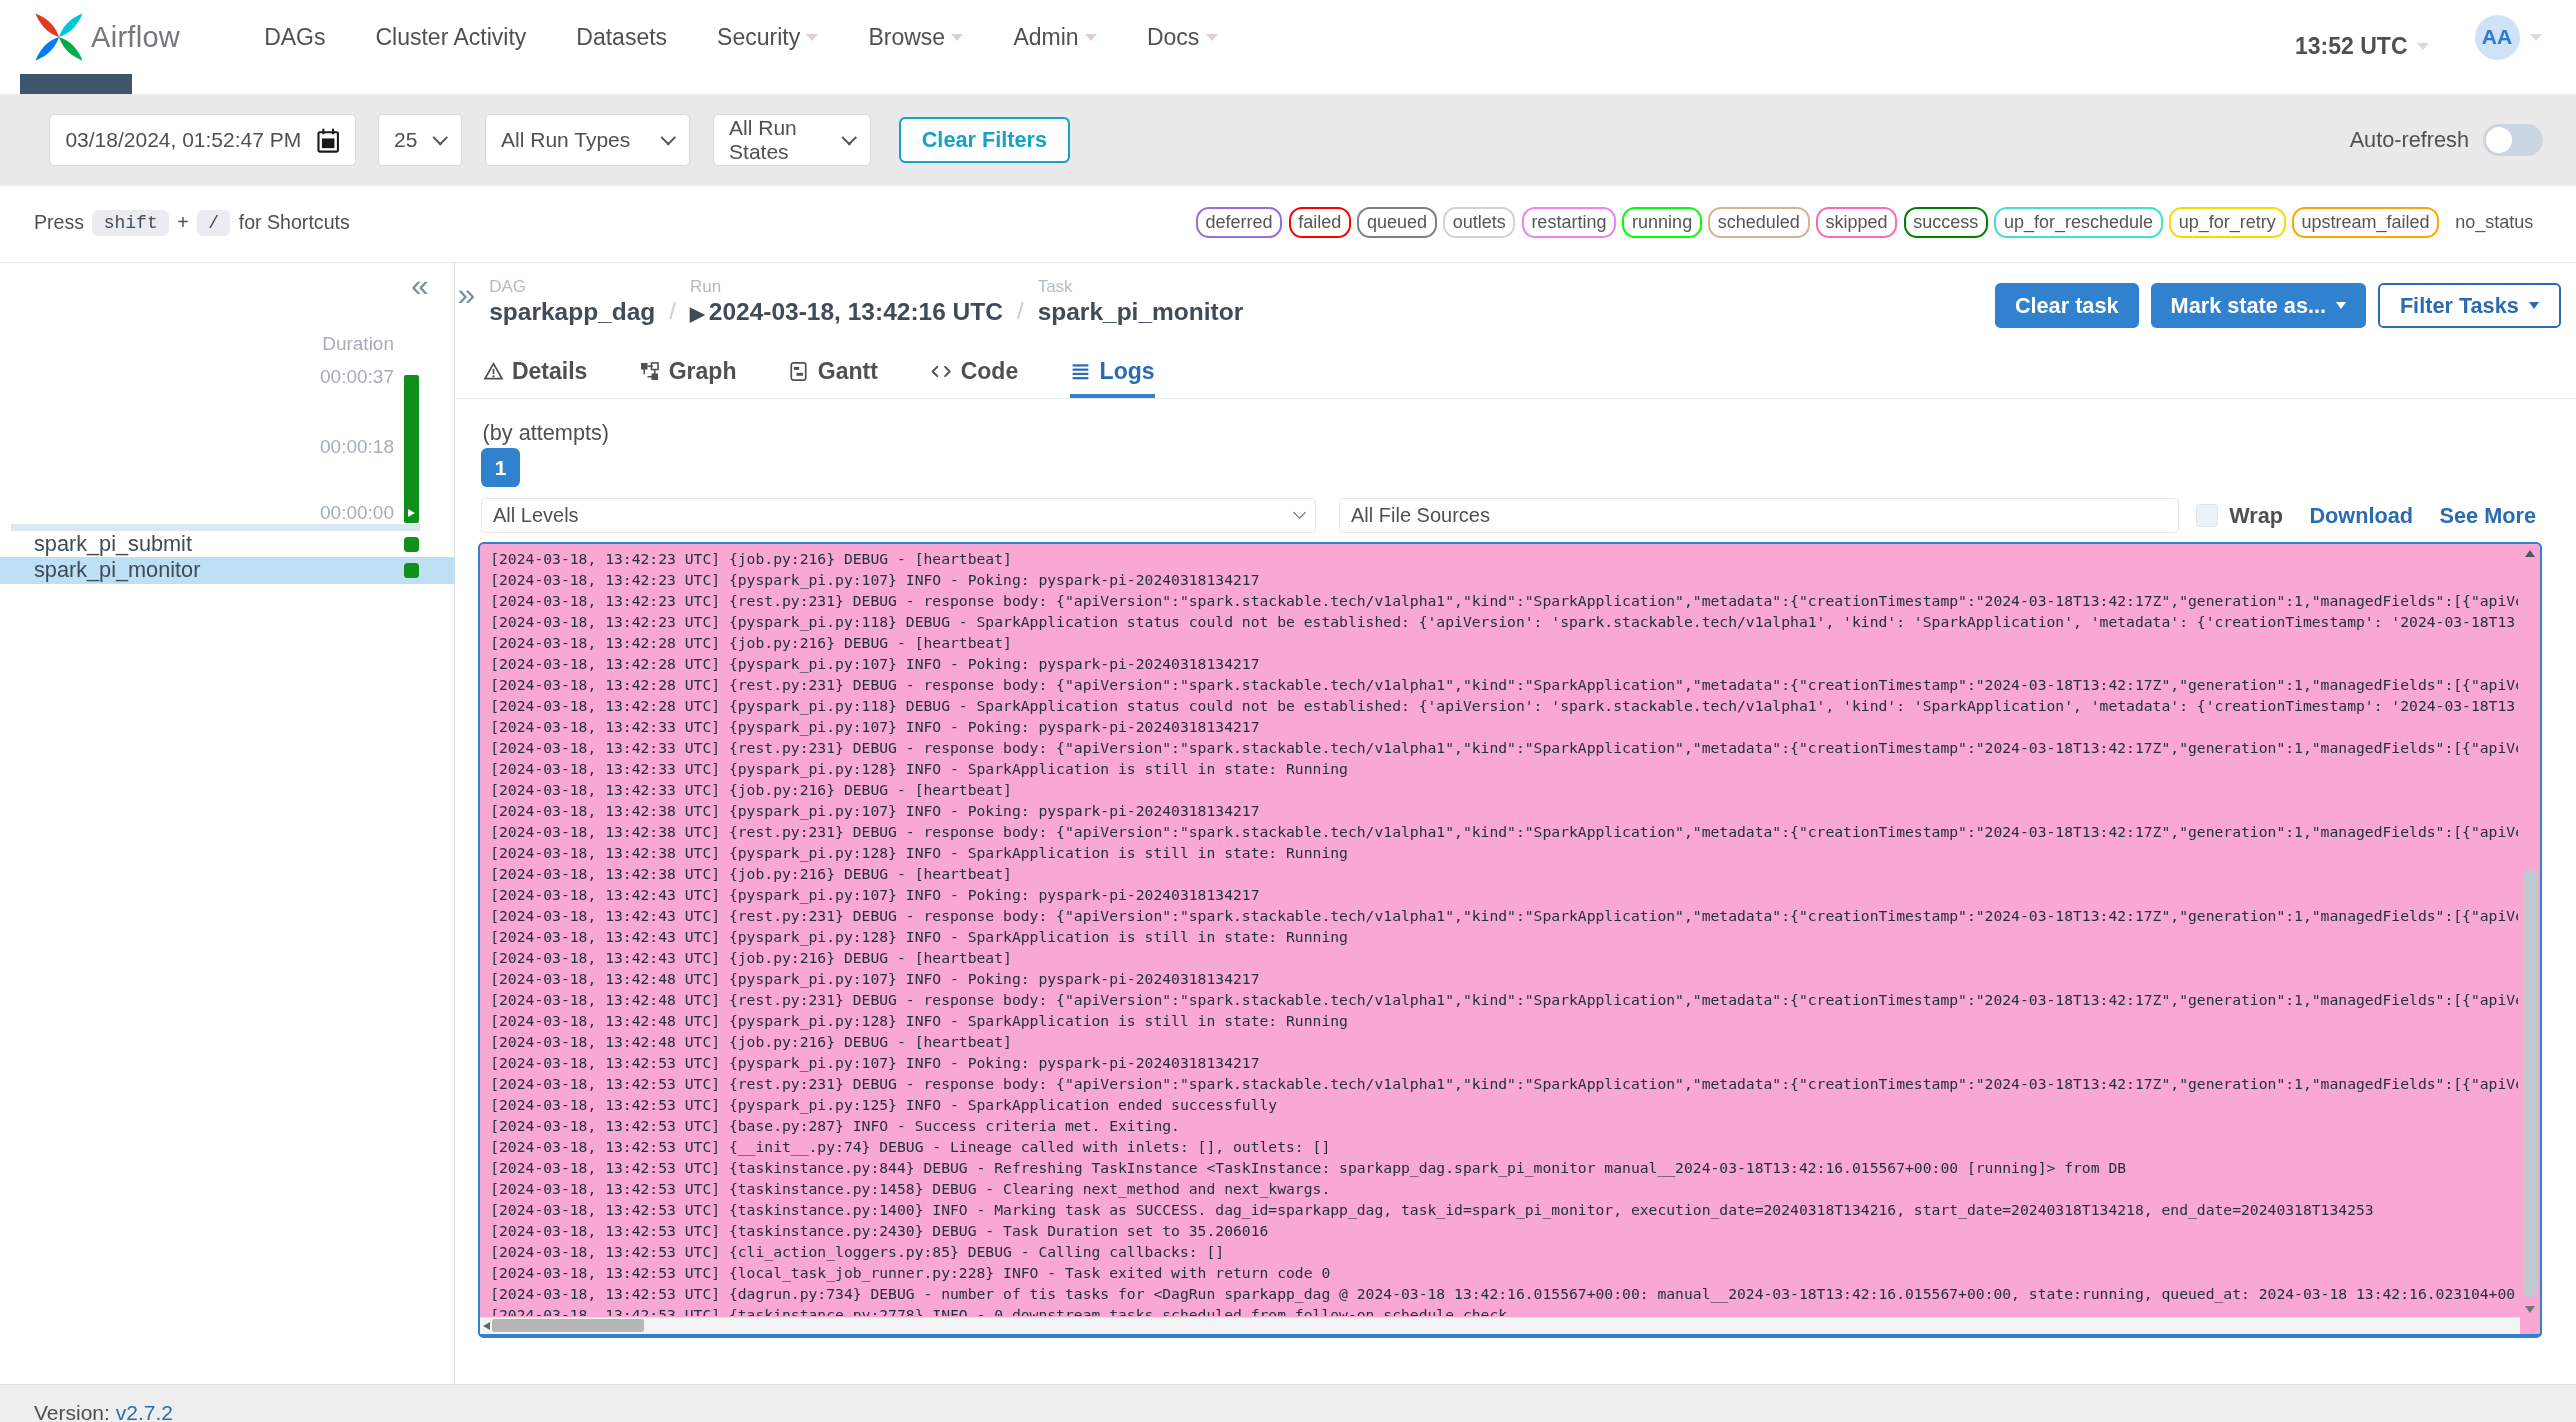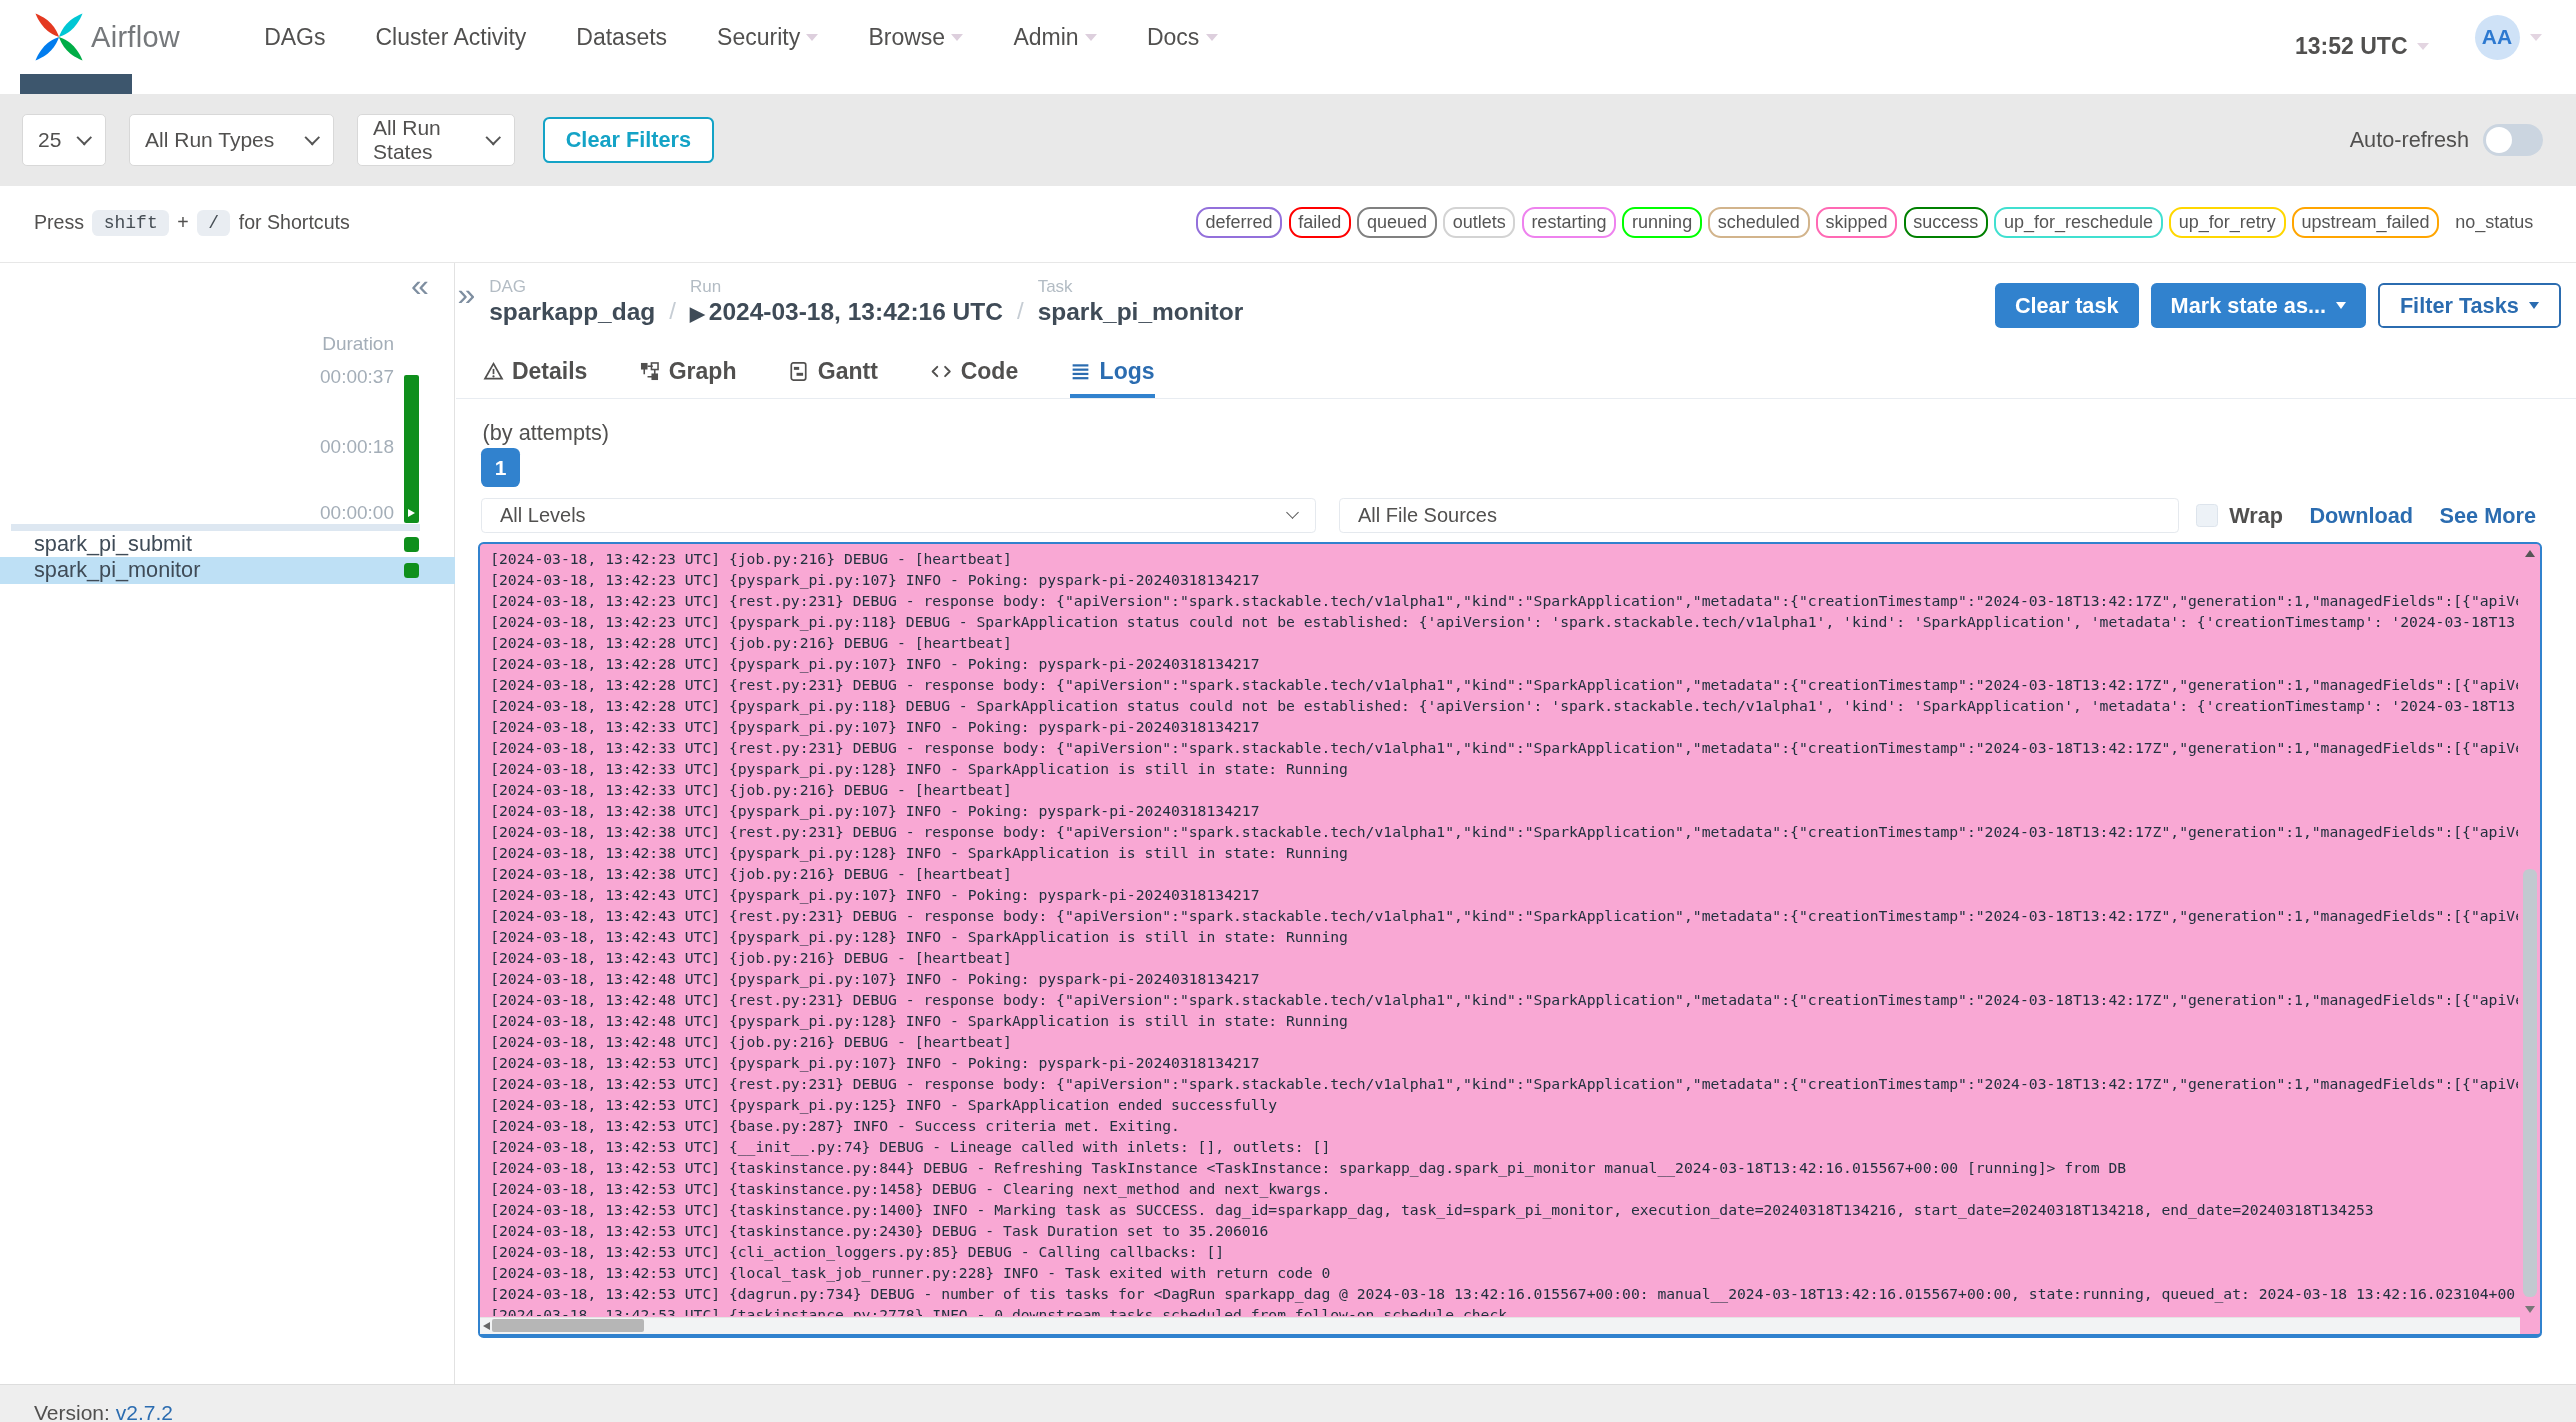--- a/index.html
+++ b/index.html
@@ -95,21 +95,21 @@
   .tab.active { color:#2b6cb0; border-bottom-color:#3182ce; }
   .tab-icon { display:flex; align-items:center; }
 
   .by-attempts { position:absolute; left:26.5px; top:157px; font-size:21.7px; color:#51504f; }
   .attempt-btn { position:absolute; left:25px; top:185px; width:39px; height:39px; border-radius:6.3px;
                  background:#3182ce; color:#fff; font-size:21px; font-weight:700; border:none;
                  display:flex; align-items:center; justify-content:center; cursor:pointer; font-family:inherit; }
 
   .log-controls { position:absolute; left:25px; top:235px; display:flex; }
   .logsel { width:835px; height:35px; background:#fff; border:0.7px solid #e5e9ee; border-radius:4.2px;
-            display:flex; align-items:center; justify-content:space-between; padding:0 18px;
+            display:flex; align-items:center; justify-content:space-between; padding:0 11px;
             font-size:20px; color:#51504f; cursor:pointer; }
   .logsel + .logsel { margin-left:23px; width:840px; }
   .logsel .chev { width:9px; height:9px; border-width:1.7px; }
   .log-tools { position:absolute; top:235px; right:40px; height:35px; display:flex; align-items:center; gap:26.5px; }
   .wrap-group { display:flex; align-items:center; gap:11.2px; cursor:pointer; }
   .checkbox { width:22.4px; height:22.4px; background:#edf2f7; border:0.7px solid #dde4ec; border-radius:3.5px; }
   .wrap-label { font-size:21.7px; font-weight:700; color:#51504f; }
   .loglink { font-size:21.7px; font-weight:700; color:#2b6cb0; cursor:pointer; }
 
   .logpanel { position:absolute; left:22.4px; right:34px; top:279px; height:796px; background:#f9a8d4;
@@ -184,20 +184,31 @@
       </div>
       <div class="avatar-wrap">
         <span class="avatar">AA</span>
         <span class="caret-down" style="border-top-color:#e3d5e1"></span>
       </div>
     </div>
   </div>
   <div class="scroll-remnant"></div>
 
   <div class="filterbar">
+    <div class="ctl date-input">
+      <span>03/18/2024, 01:52:47 PM</span>
+      <span class="tab-icon">
+        <svg width="22.4" height="25" viewBox="0 0 32 36">
+          <rect x="2" y="6" width="28" height="28" rx="2" fill="none" stroke="#1a1a1a" stroke-width="3"></rect>
+          <line x1="9" y1="1" x2="9" y2="9" stroke="#1a1a1a" stroke-width="3"></line>
+          <line x1="23" y1="1" x2="23" y2="9" stroke="#1a1a1a" stroke-width="3"></line>
+          <rect x="7" y="15" width="18" height="14" fill="#1a1a1a"></rect>
+        </svg>
+      </span>
+    </div>
     <div class="ctl sel sel-25">
       <span>25</span>
       <span class="chev"></span>
     </div>
     <div class="ctl sel sel-types">
       <span>All Run Types</span>
       <span class="chev"></span>
     </div>
     <div class="ctl sel sel-states">
       <span>All Run States</span>

